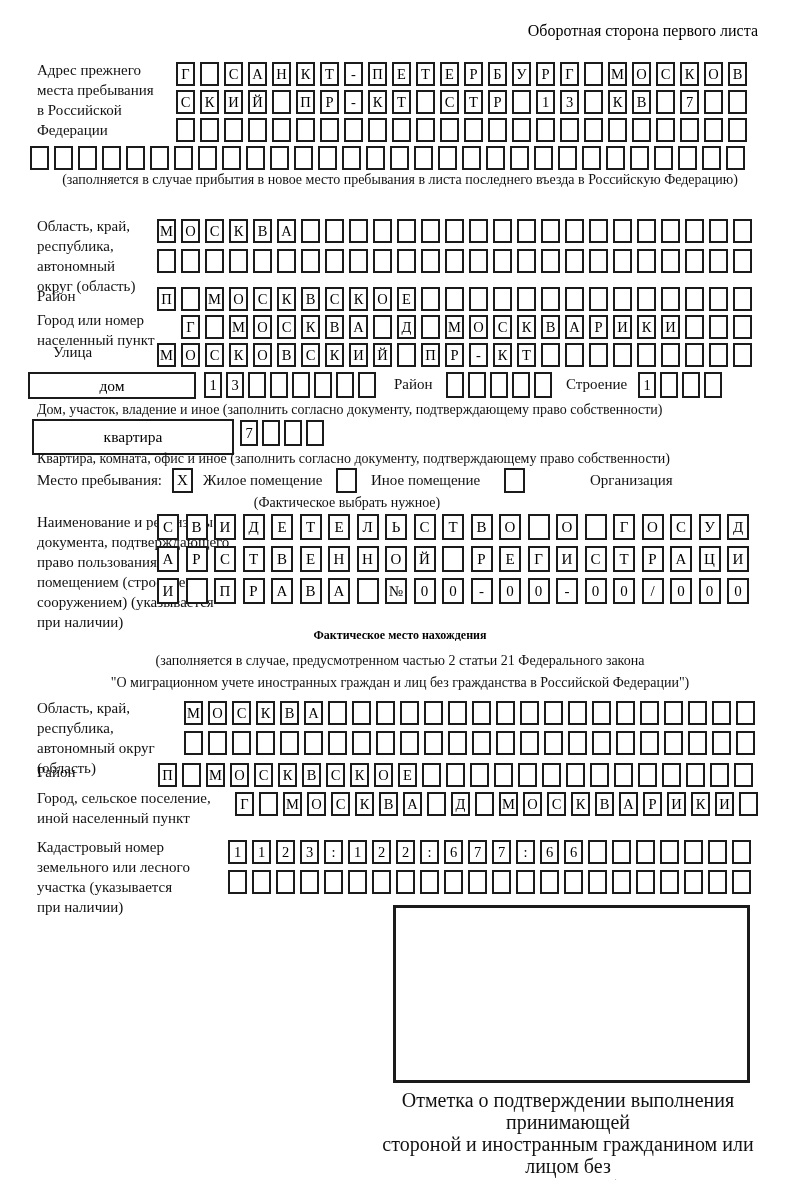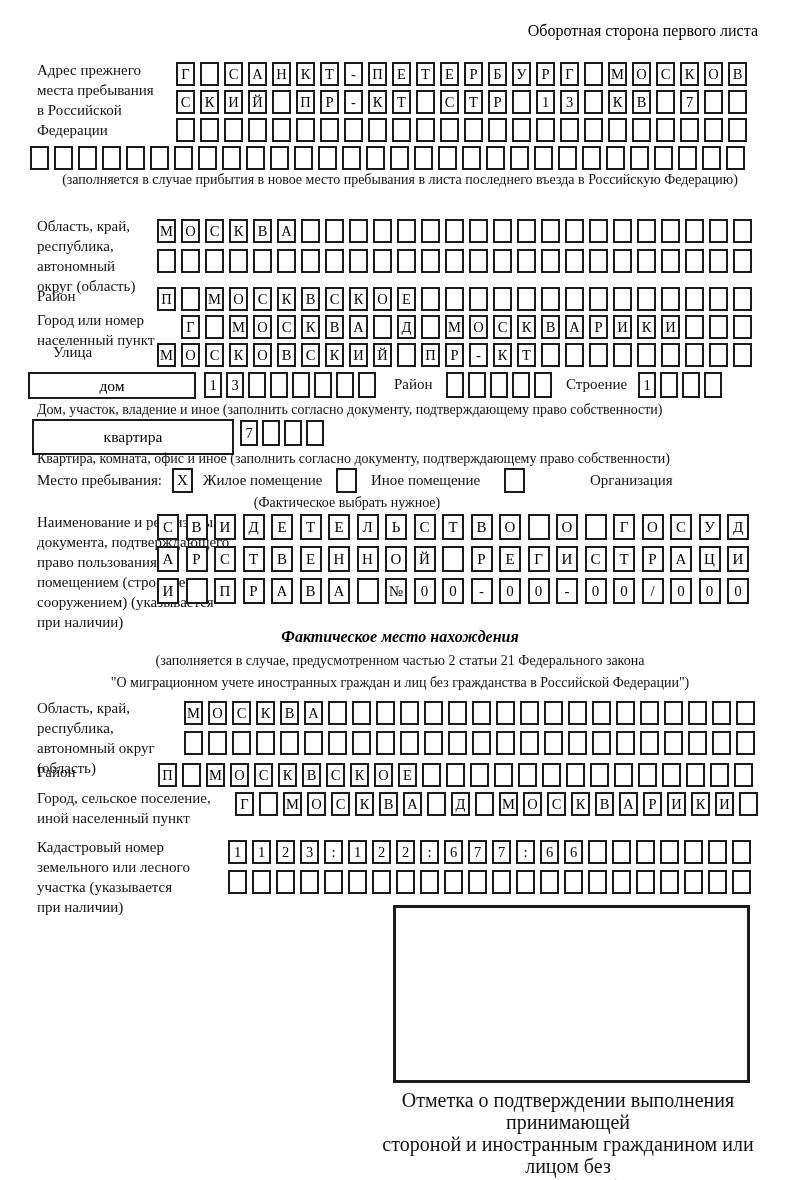--- a/index.html
+++ b/index.html
@@ -416,21 +416,21 @@
       <span class="cell">0</span>
       <span class="cell">-</span>
       <span class="cell">0</span>
       <span class="cell">0</span>
       <span class="cell">/</span>
       <span class="cell">0</span>
       <span class="cell">0</span>
       <span class="cell">0</span>
     </div>
 
-  <div class="title center" style="top:628px;font-size:16px;font-style:italic;">Фактическое место нахождения</div>
+  <div class="title center" style="top:628px;font-size:12px;">Фактическое место нахождения</div>
   <div class="caption center" style="top:653px;">(заполняется в случае, предусмотренном частью 2 статьи 21 Федерального закона</div>
   <div class="caption center" style="top:675px;">"О миграционном учете иностранных граждан и лиц без гражданства в Российской Федерации")</div>
 
   <div class="label" style="left:37px;top:698px;width:170px;">Область, край,
 республика,
 автономный округ
 (область)</div>
   <div class="row" style="left:184px;top:701px;">
       <span class="cell">М</span>
       <span class="cell">О</span>

